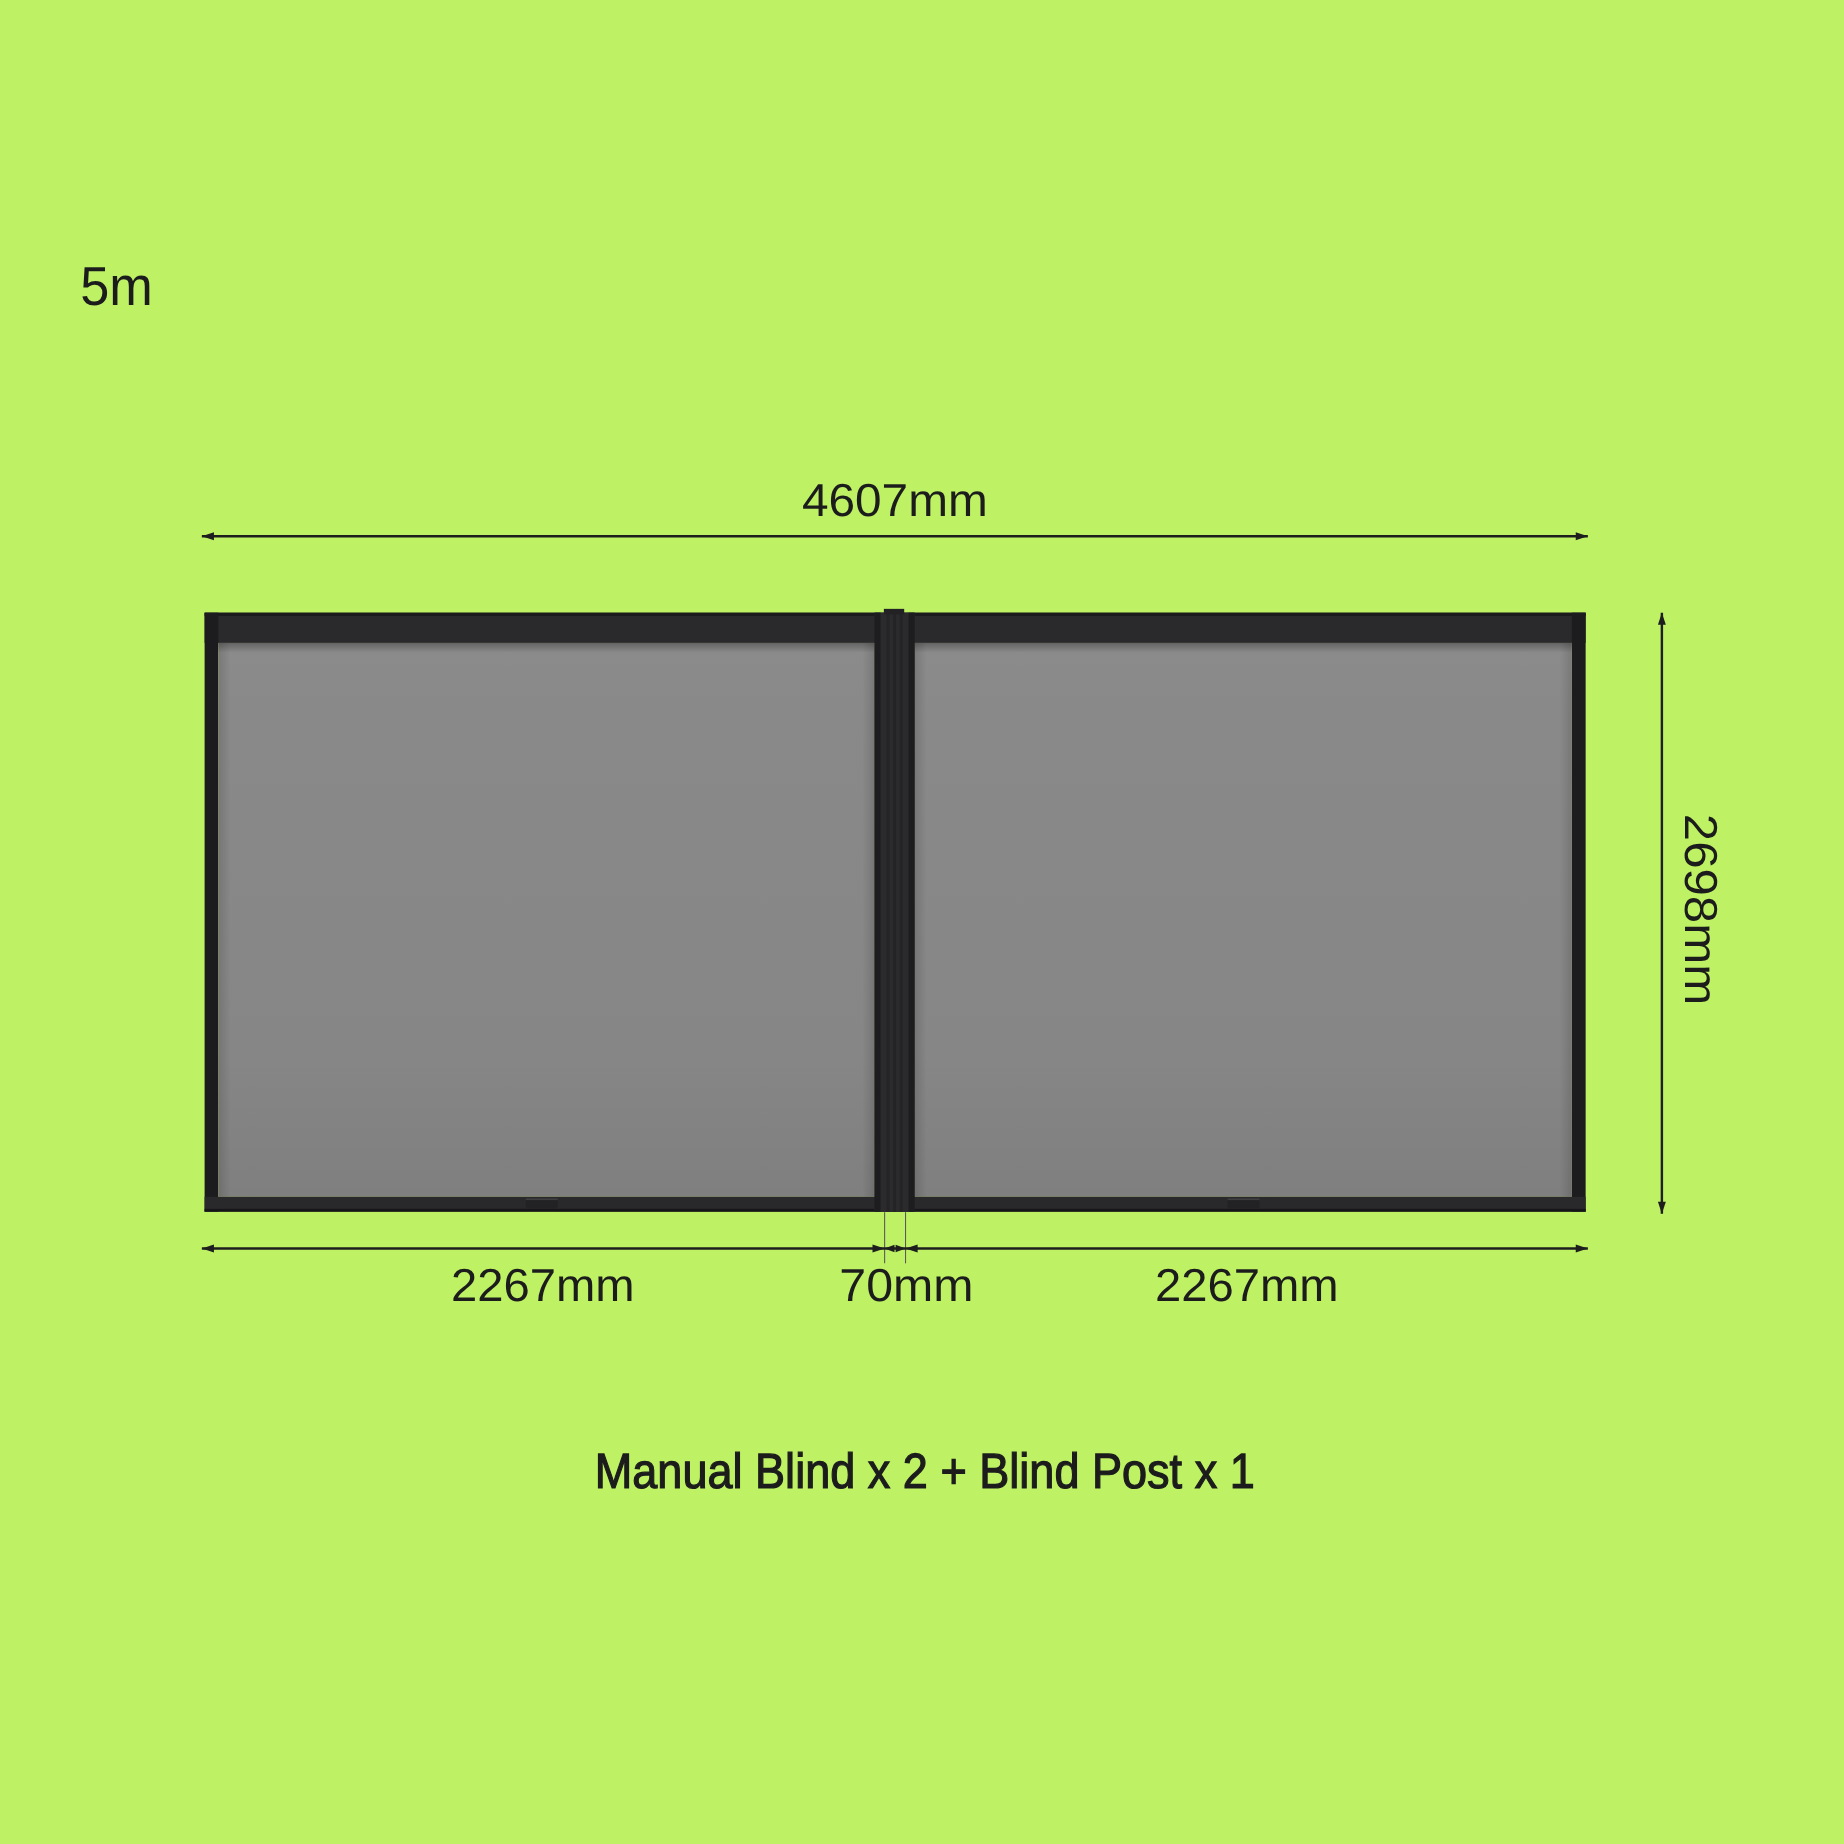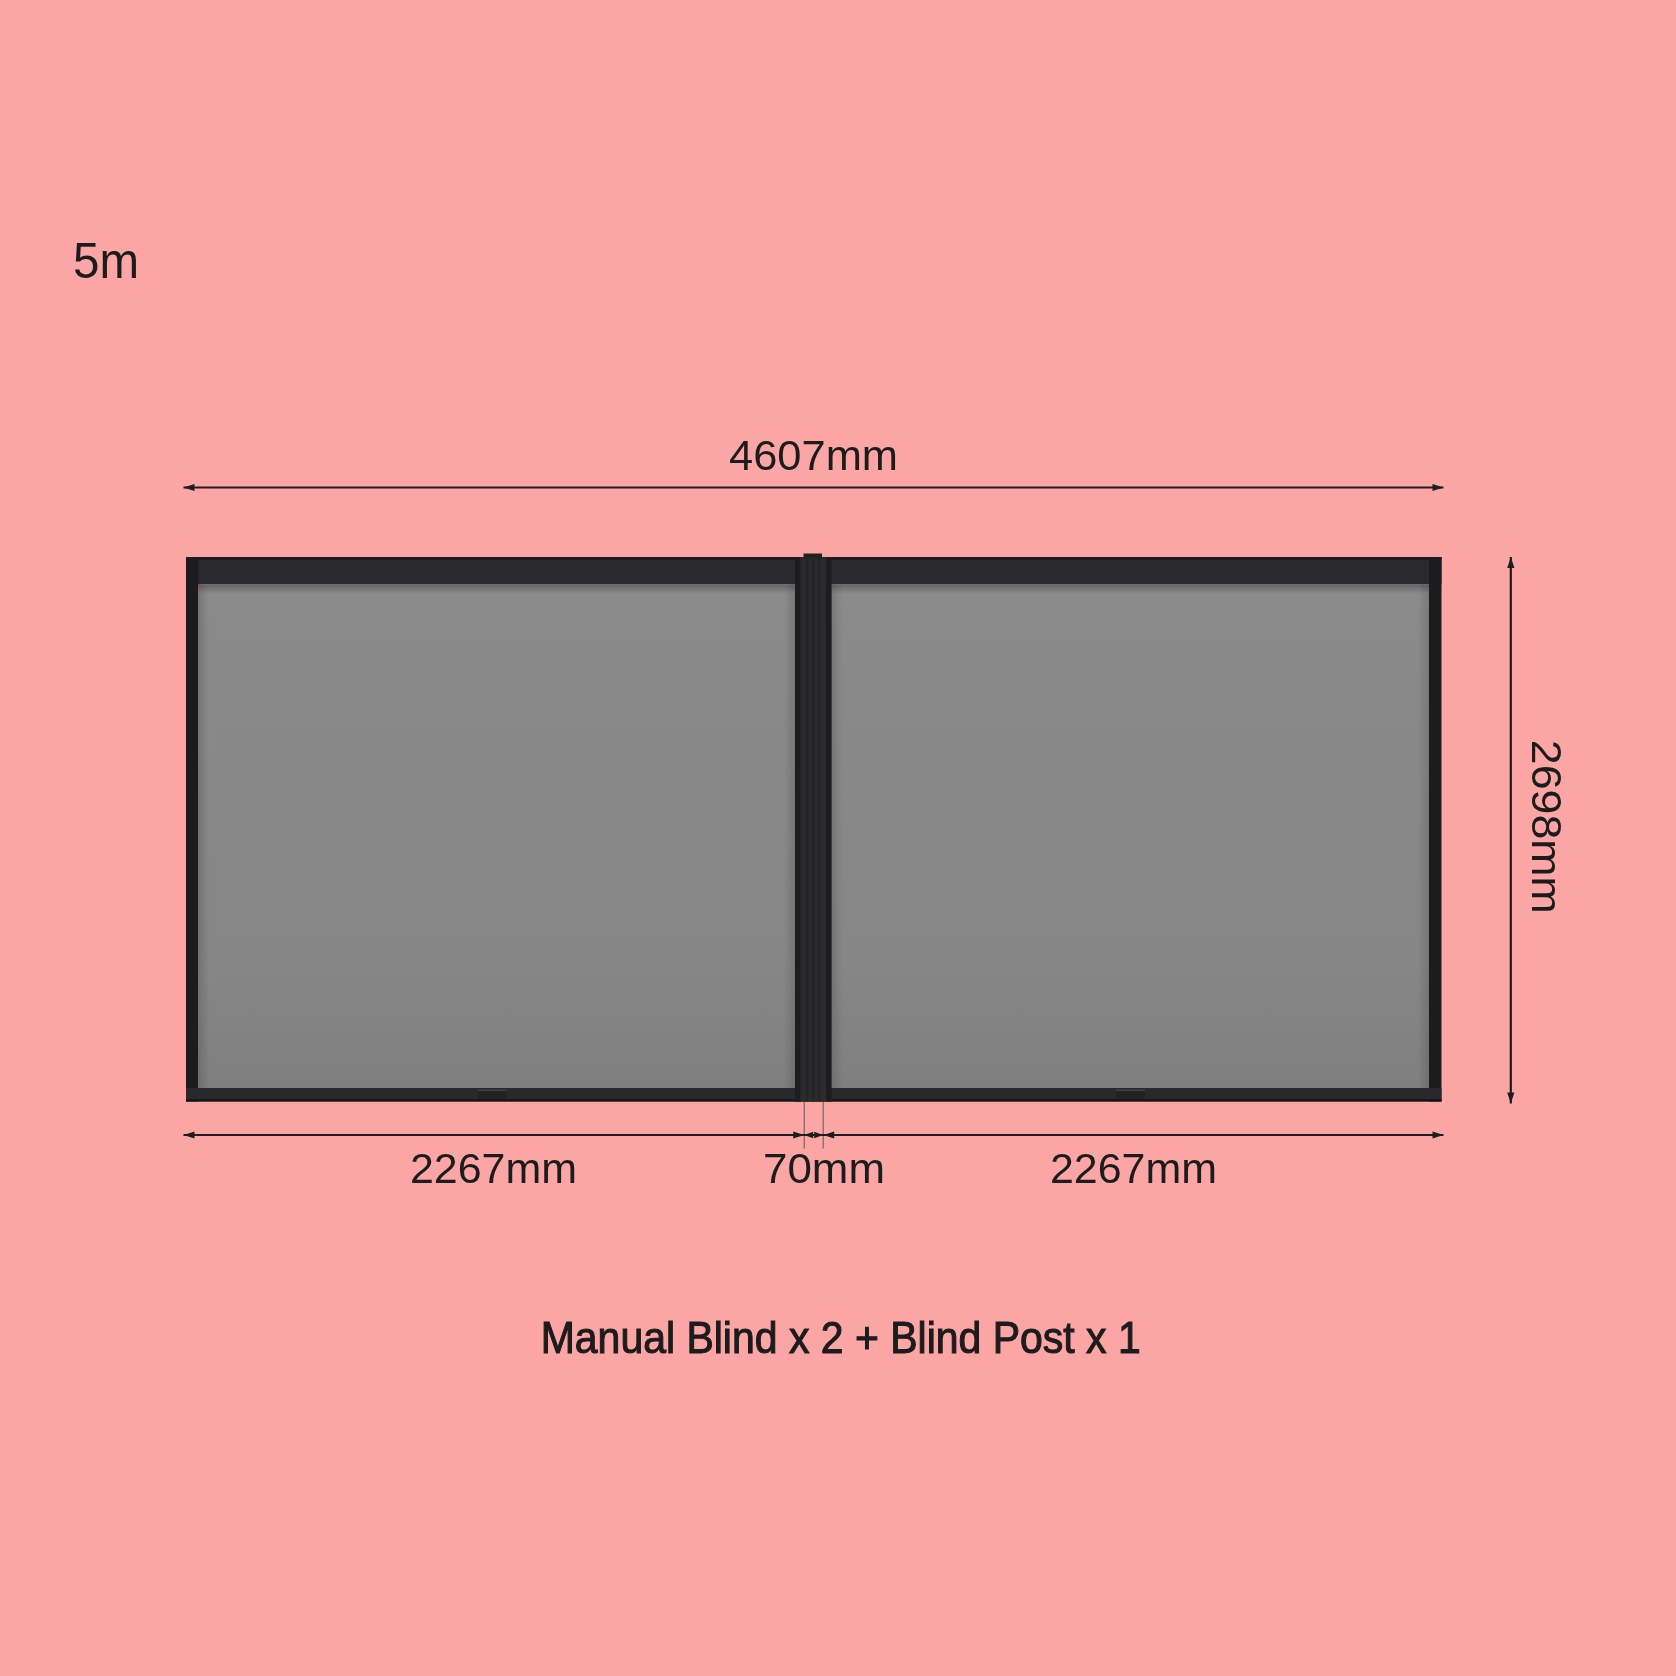--- a/index.html
+++ b/index.html
@@ -1,16 +1,16 @@
 <!DOCTYPE html>
 <html><head>
 <meta charset="utf-8">
 <style>
   html,body{margin:0;padding:0;background:#ffffff;}
-  .page{position:relative;width:1676px;height:1676px;background:#fca5a5;overflow:hidden;}
+  .page{position:relative;width:1676px;height:1676px;background:#bef264;overflow:hidden;}
   svg{display:block;}
   text{font-family:"Liberation Sans", sans-serif;}
 </style>
 </head>
 <body>
 <div class="page">
 <svg width="1676" height="1676" viewBox="0 0 1676 1676" xmlns="http://www.w3.org/2000/svg">
   <defs>
     <linearGradient id="mesh" x1="0" y1="0" x2="0" y2="1">
       <stop offset="0" stop-color="#8b8b8b"></stop>

